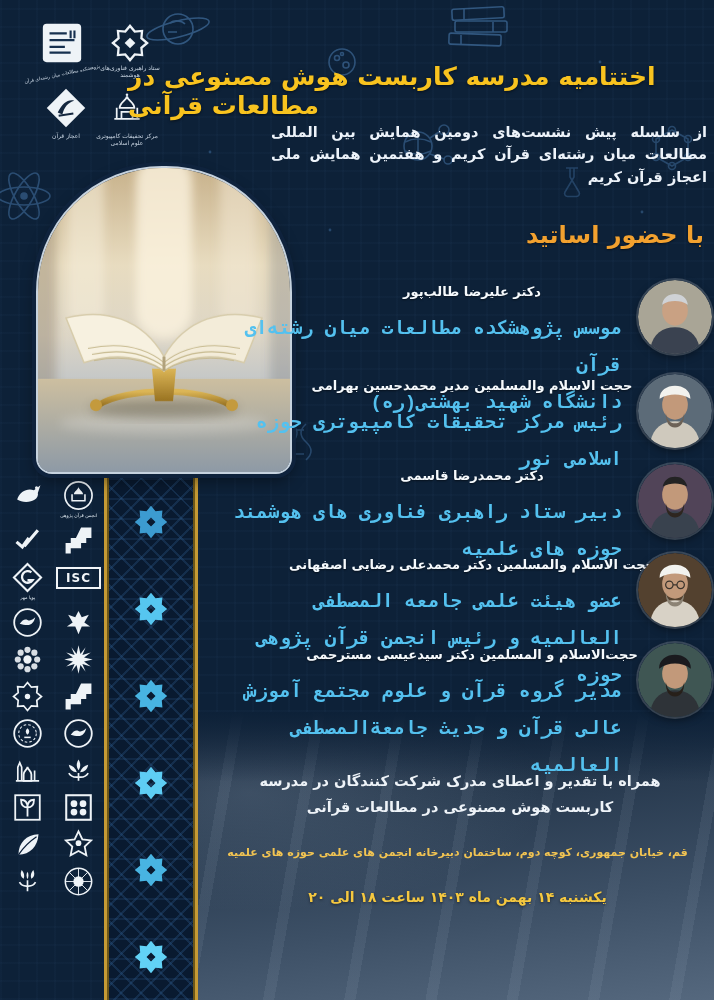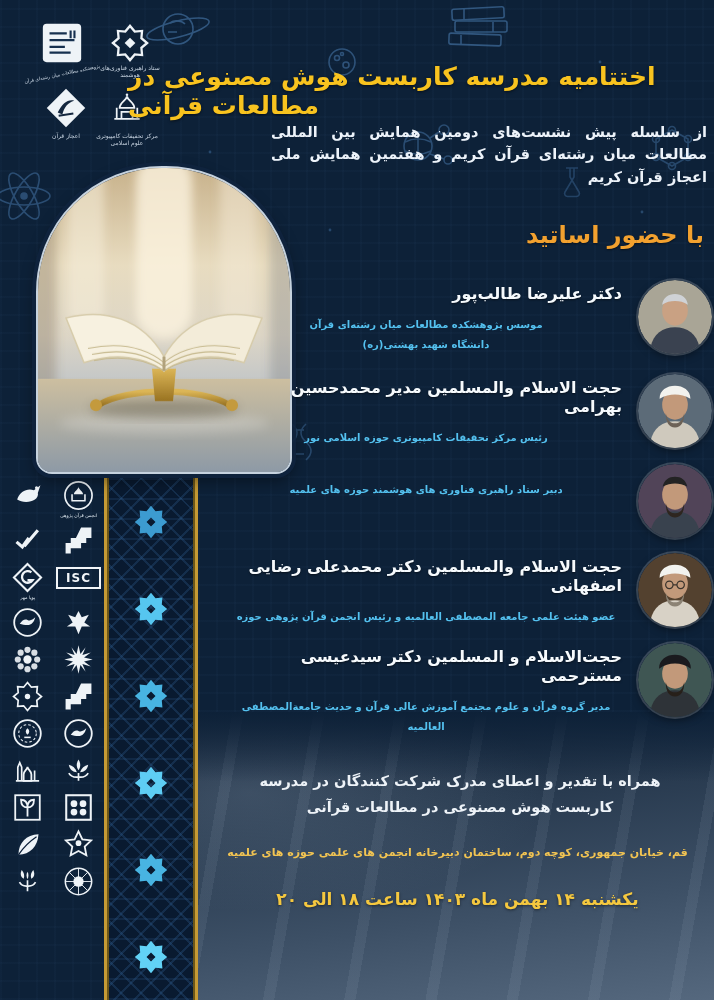--- a/index.html
+++ b/index.html
@@ -44,33 +44,33 @@
   .arch svg{display:block;width:100%;height:100%;}
   
   .title{position:absolute;top:62px;left:128px;right:6px;direction:rtl;text-align:left;
     font-size:25px;font-weight:bold;color:#f8c31f;text-shadow:0 1px 3px rgba(0,0,0,.55);}
   .subtitle{position:absolute;top:121px;right:7px;width:436px;direction:rtl;text-align:justify;
     text-align-last:right;font-size:14.5px;font-weight:bold;color:#edf3fa;line-height:1.55;}
   .heading{position:absolute;top:221px;right:10px;direction:rtl;font-size:24px;font-weight:bold;
     color:#f2a12f;text-shadow:0 1px 2px rgba(0,0,0,.5);}
   #speakers{position:absolute;inset:0;pointer-events:none;}
   .speaker-row{position:absolute;right:0;width:484px;height:92px;}
-  .speaker-name{direction:rtl;text-align:right;margin-right:92px;font-size:16px;font-weight:bold;
+  .speaker-name{direction:rtl;text-align:center;font-size:13px;font-weight:bold;
     color:#f6fafd;text-shadow:0 1px 2px rgba(0,0,0,.5);}
-  .speaker-role{direction:rtl;text-align:center;margin-right:92px;margin-top:12px;font-size:10px;
-    font-weight:bold;color:#54c1ef;white-space:pre-line;line-height:1.95;}
+  .speaker-role{direction:rtl;text-align:right;margin-right:92px;margin-top:12px;font-size:19px;
+    font-weight:bold;color:#54c1ef;white-space:pre-line;line-height:1.95;font-family:Liberation Mono, monospace;}
   .speaker-photo{position:absolute;right:2px;top:-4px;width:74px;height:74px;border-radius:50%;
     overflow:hidden;box-shadow:0 0 0 2px rgba(255,255,255,.18), 0 3px 8px rgba(0,0,0,.45);}
   .speaker-photo svg{display:block;width:100%;height:100%;}
   .cert{position:absolute;top:768px;left:248px;width:424px;direction:rtl;text-align:center;
     font-size:14.5px;font-weight:600;color:#eef3f8;line-height:1.8;}
   .address{position:absolute;top:846px;left:205px;width:505px;direction:rtl;text-align:center;
     font-size:11px;font-weight:bold;color:#f2c452;}
   .datetime{position:absolute;top:889px;left:205px;width:505px;direction:rtl;text-align:center;
-    font-size:17px;font-weight:bold;color:#f5c83f;letter-spacing:.5px;
+    font-size:14px;font-weight:bold;color:#f5c83f;letter-spacing:.5px;
     text-shadow:0 1px 3px rgba(0,0,0,.5);}
 </style>
 </head>
 <body>
 
 <div class="poster">
   <div class="bg-tex"></div>
 
   <svg class="doodles" viewBox="0 0 714 1000" fill="none" stroke="#4e82b8" stroke-width="1.6">
     <g transform="translate(148,2)" opacity=".55">
@@ -422,20 +422,21 @@
       <div class="speaker-row" style="top: 468px;">
         <div class="speaker-photo">
           <svg viewBox="0 0 72 72">
             <circle cx="36" cy="36" r="36" fill="#514458"></circle>
             <path d="M12 66c3-14 12-20 24-20s21 6 24 20a36 36 0 0 1-48 0z" fill="#39424e"></path>
             <ellipse cx="36" cy="30" rx="12.5" ry="14.5" fill="#c2997a"></ellipse>
             <path d="M24 22c1.5-6.5 6-9.5 12-9.5s10.5 3 12 9.5c-4-2-8-3-12-3s-8 1-12 3z" fill="#232323"></path>
             <path d="M27 38c1.5 7 4 10 9 10s7.5-3 9-10c0 9-3 14-9 14s-9-5-9-14z" fill="#2e2620"></path>
           </svg>
         </div>
+        <div class="speaker-name">دکتر محمدرضا قاسمی</div>
         <div class="speaker-role">دبیر ستاد راهبری فناوری های هوشمند حوزه های علمیه</div>
       </div>
       <div class="speaker-row" style="top: 557px;">
         <div class="speaker-photo">
           <svg viewBox="0 0 72 72">
             <circle cx="36" cy="36" r="36" fill="#53412f"></circle>
             <path d="M12 66c3-14 12-20 24-20s21 6 24 20a36 36 0 0 1-48 0z" fill="#d8d2c6"></path>
             <ellipse cx="36" cy="30" rx="12.5" ry="14.5" fill="#c2997a"></ellipse>
             <path d="M21 24c0-8 7-12.5 15-12.5S51 16 51 24c-5-3-10-4-15-4s-10 1-15 4z" fill="#f2f2ee"></path>
             <path d="M27 38c1.5 7 4 10 9 10s7.5-3 9-10c0 9-3 14-9 14s-9-5-9-14z" fill="#8c8375"></path>

